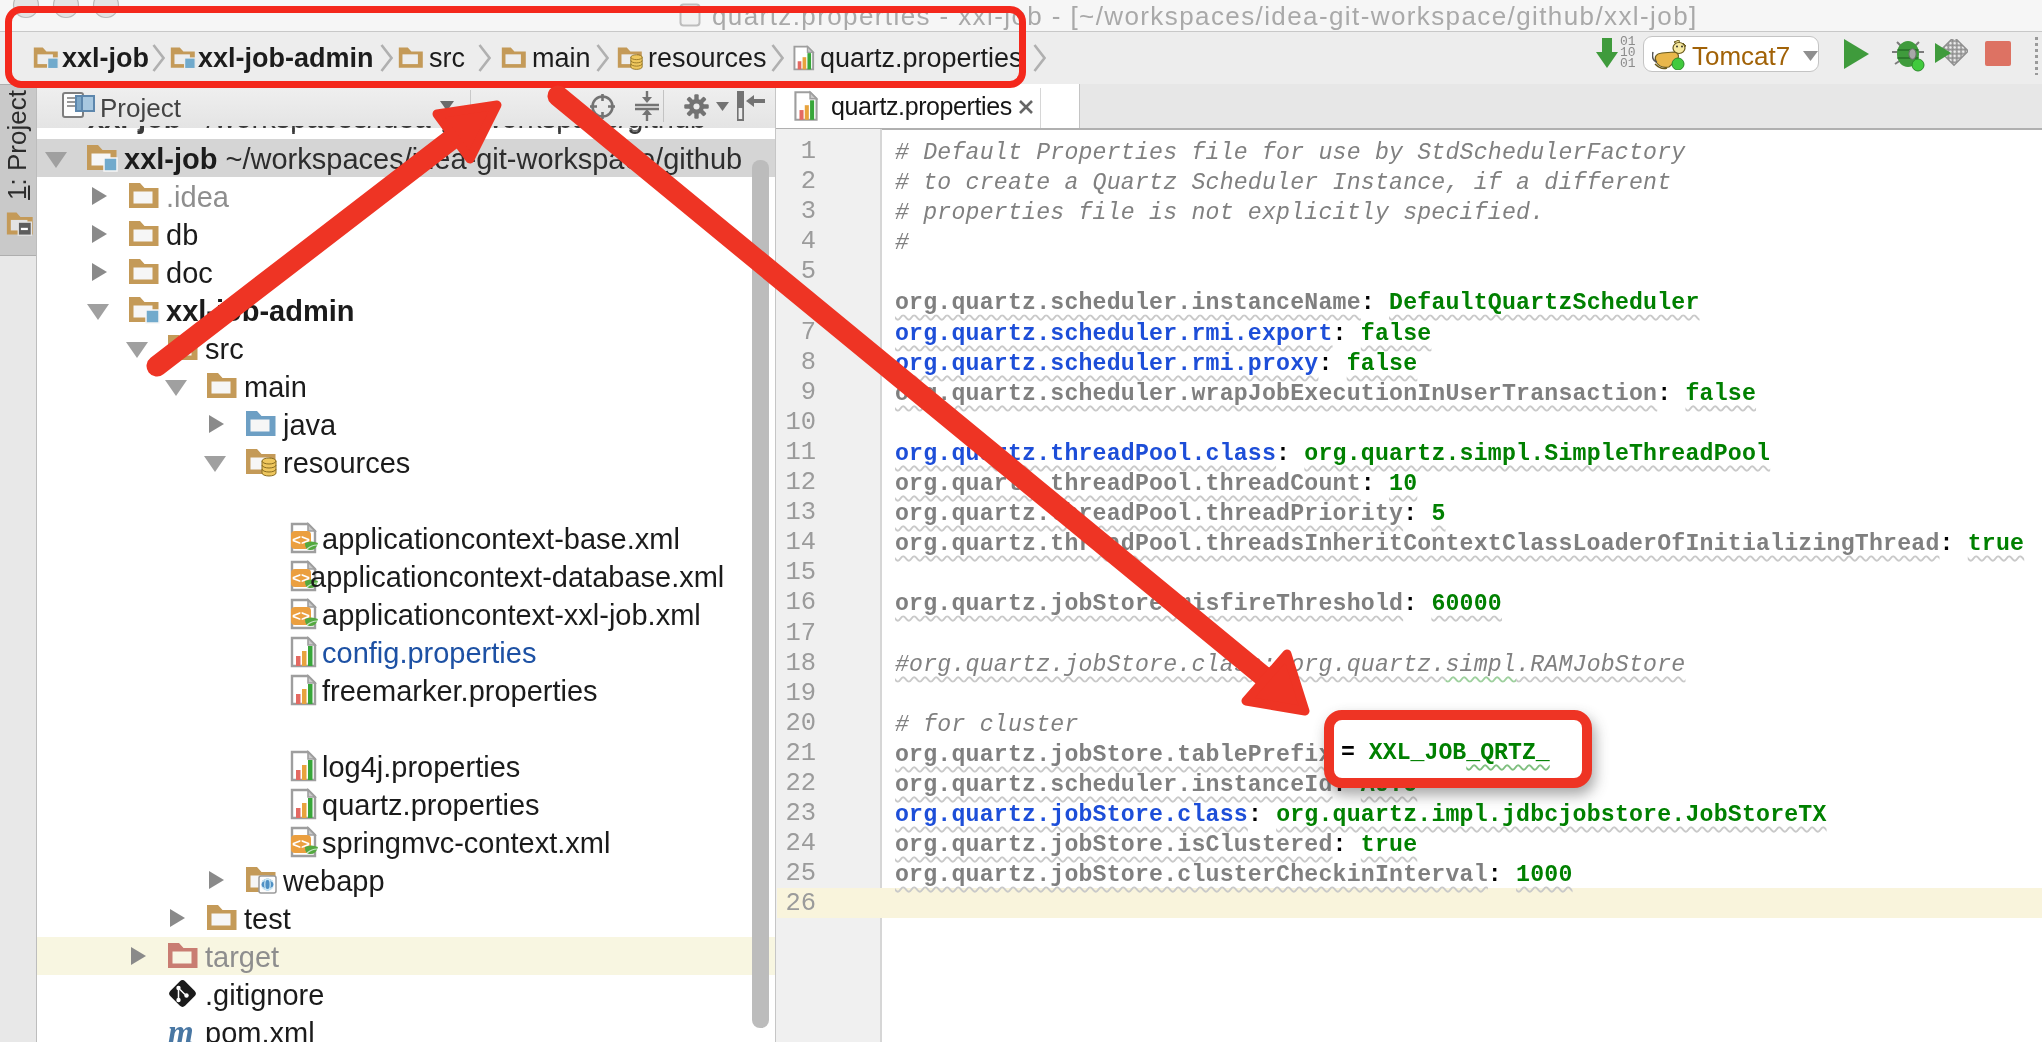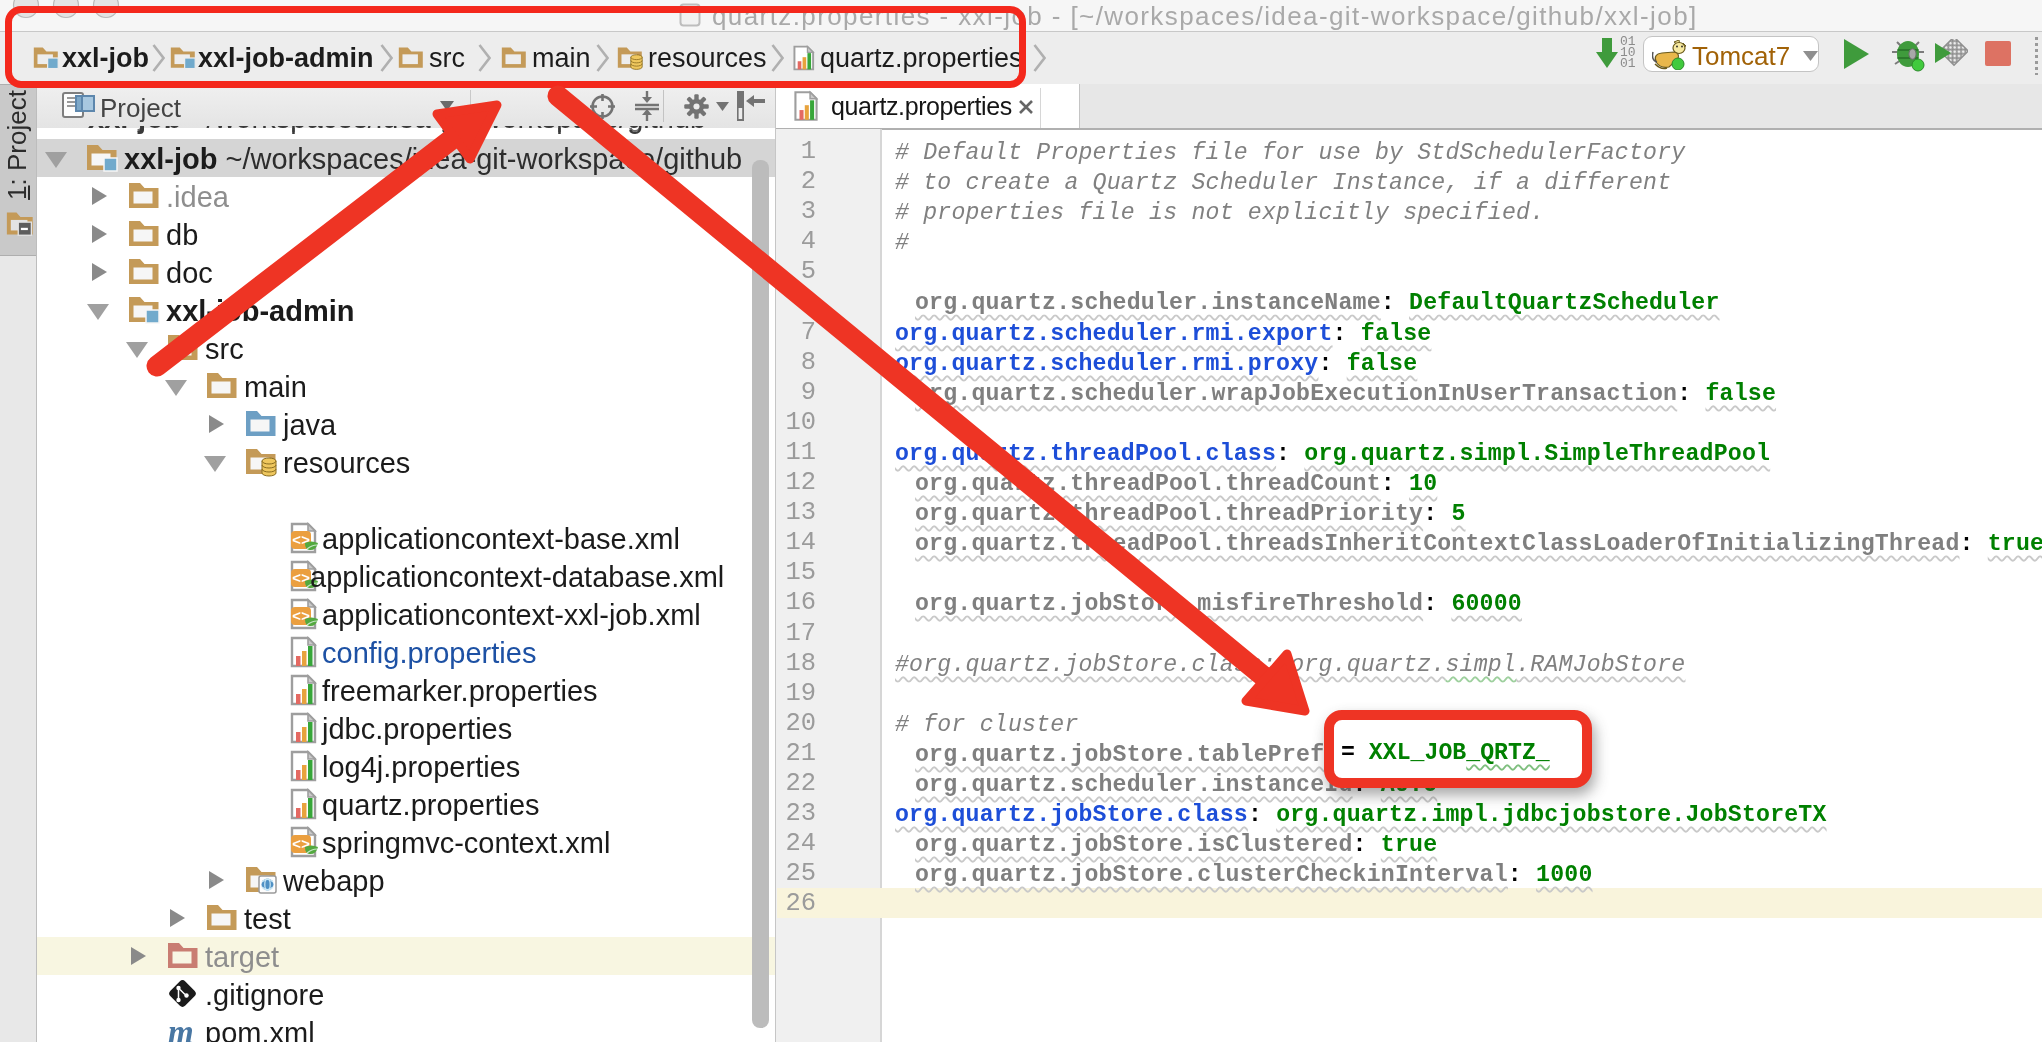--- a/index.html
+++ b/index.html
@@ -24,21 +24,21 @@
   .trow{position:absolute;left:0;width:738px;height:38px;}
   .tlabel{position:absolute;top:4px;font-size:29px;color:#1b1b1b;white-space:pre;}
   .arrow-r{position:absolute;top:10px;width:0;height:0;border-left:15px solid #8a8a8a;border-top:9.5px solid transparent;border-bottom:9.5px solid transparent;}
   .arrow-d{position:absolute;top:13px;width:0;height:0;border-top:16px solid #a0a0a0;border-left:11px solid transparent;border-right:11px solid transparent;}
   .ticon{position:absolute;top:3px;width:32px;height:32px;}
   
   #gutter{left:776px;top:129px;width:104px;height:913px;background:#f0f0f0;border-right:2px solid #d6d6d6;box-sizing:content-box;}
   #lnums{left:756px;top:137px;width:60px;text-align:right;font-family:"Liberation Mono",monospace;font-size:25.5px;line-height:30.1px;color:#9b9b9b;white-space:pre;}
   #code{left:895px;top:138px;font-family:"Liberation Mono",monospace;font-size:23.2px;line-height:30.1px;letter-spacing:0.2px;white-space:pre;color:#111;}
   #code .c{color:#808080;font-style:italic;}
-  .k{color:#7f7f7f;font-weight:bold;margin-left:20px;}
+  .k{color:#7f7f7f;font-weight:bold;}
   .kb{color:#1d4ed8;font-weight:bold;}
   .v{color:#008000;font-weight:bold;}
   .colon{color:#000000;font-weight:bold;}
   .w{text-decoration-line:underline;text-decoration-style:wavy;text-decoration-color:#c9c9c9;text-decoration-thickness:2px;text-underline-offset:5px;}
   .wg{text-decoration-line:underline;text-decoration-style:wavy;text-decoration-color:#9ed09e;text-decoration-thickness:2px;text-underline-offset:5px;}
   #curline{left:777px;top:888px;width:1265px;height:30px;background:#f9f4dc;}
   
   #redrect1{left:5px;top:6px;width:1021px;height:82px;border:7px solid #f4281c;border-radius:16px;box-sizing:border-box;}
   #redrect2{left:1324px;top:710px;width:268px;height:78px;border:10px solid #ee3424;border-radius:18px;box-sizing:border-box;background:#ffffff;box-shadow:3px 7px 14px rgba(60,60,60,0.45);}
   #boxtext{left:1341px;top:738px;font-family:"Liberation Mono",monospace;font-size:23.2px;line-height:30.1px;white-space:pre;}
@@ -181,30 +181,20 @@
     </div>
 <div class="trow" style="top:543px;">
       <svg class="ticon" style="left:252px" viewBox="0 0 32 32">
         <path d="M3 2 h16 l7 7 v21 H3 z" fill="#ffffff" stroke="#9e9e9e" stroke-width="2.4"></path>
         <path d="M19 2 l7 7 h-7 z" fill="#c9c9c9" stroke="#9e9e9e" stroke-width="1.6"></path>
         <rect x="7" y="20" width="4.5" height="10" fill="#e46962"></rect>
         <rect x="13" y="15" width="4.5" height="15" fill="#e8a33d"></rect>
         <rect x="19" y="10" width="4.5" height="20" fill="#37a639"></rect>
       </svg>
       <span class="tlabel" style="left:285px;">freemarker.properties</span>
-    </div>
-<div class="trow" style="top:581px;">
-      <svg class="ticon" style="left:252px" viewBox="0 0 32 32">
-        <path d="M3 2 h16 l7 7 v21 H3 z" fill="#ffffff" stroke="#9e9e9e" stroke-width="2.4"></path>
-        <path d="M19 2 l7 7 h-7 z" fill="#c9c9c9" stroke="#9e9e9e" stroke-width="1.6"></path>
-        <rect x="7" y="20" width="4.5" height="10" fill="#e46962"></rect>
-        <rect x="13" y="15" width="4.5" height="15" fill="#e8a33d"></rect>
-        <rect x="19" y="10" width="4.5" height="20" fill="#37a639"></rect>
-      </svg>
-      <span class="tlabel" style="left:285px;">jdbc.properties</span>
     </div>
 <div class="trow" style="top:619px;">
       <svg class="ticon" style="left:252px" viewBox="0 0 32 32">
         <path d="M3 2 h16 l7 7 v21 H3 z" fill="#ffffff" stroke="#9e9e9e" stroke-width="2.4"></path>
         <path d="M19 2 l7 7 h-7 z" fill="#c9c9c9" stroke="#9e9e9e" stroke-width="1.6"></path>
         <rect x="7" y="20" width="4.5" height="10" fill="#e46962"></rect>
         <rect x="13" y="15" width="4.5" height="15" fill="#e8a33d"></rect>
         <rect x="19" y="10" width="4.5" height="20" fill="#37a639"></rect>
       </svg>
       <span class="tlabel" style="left:285px;">log4j.properties</span>

